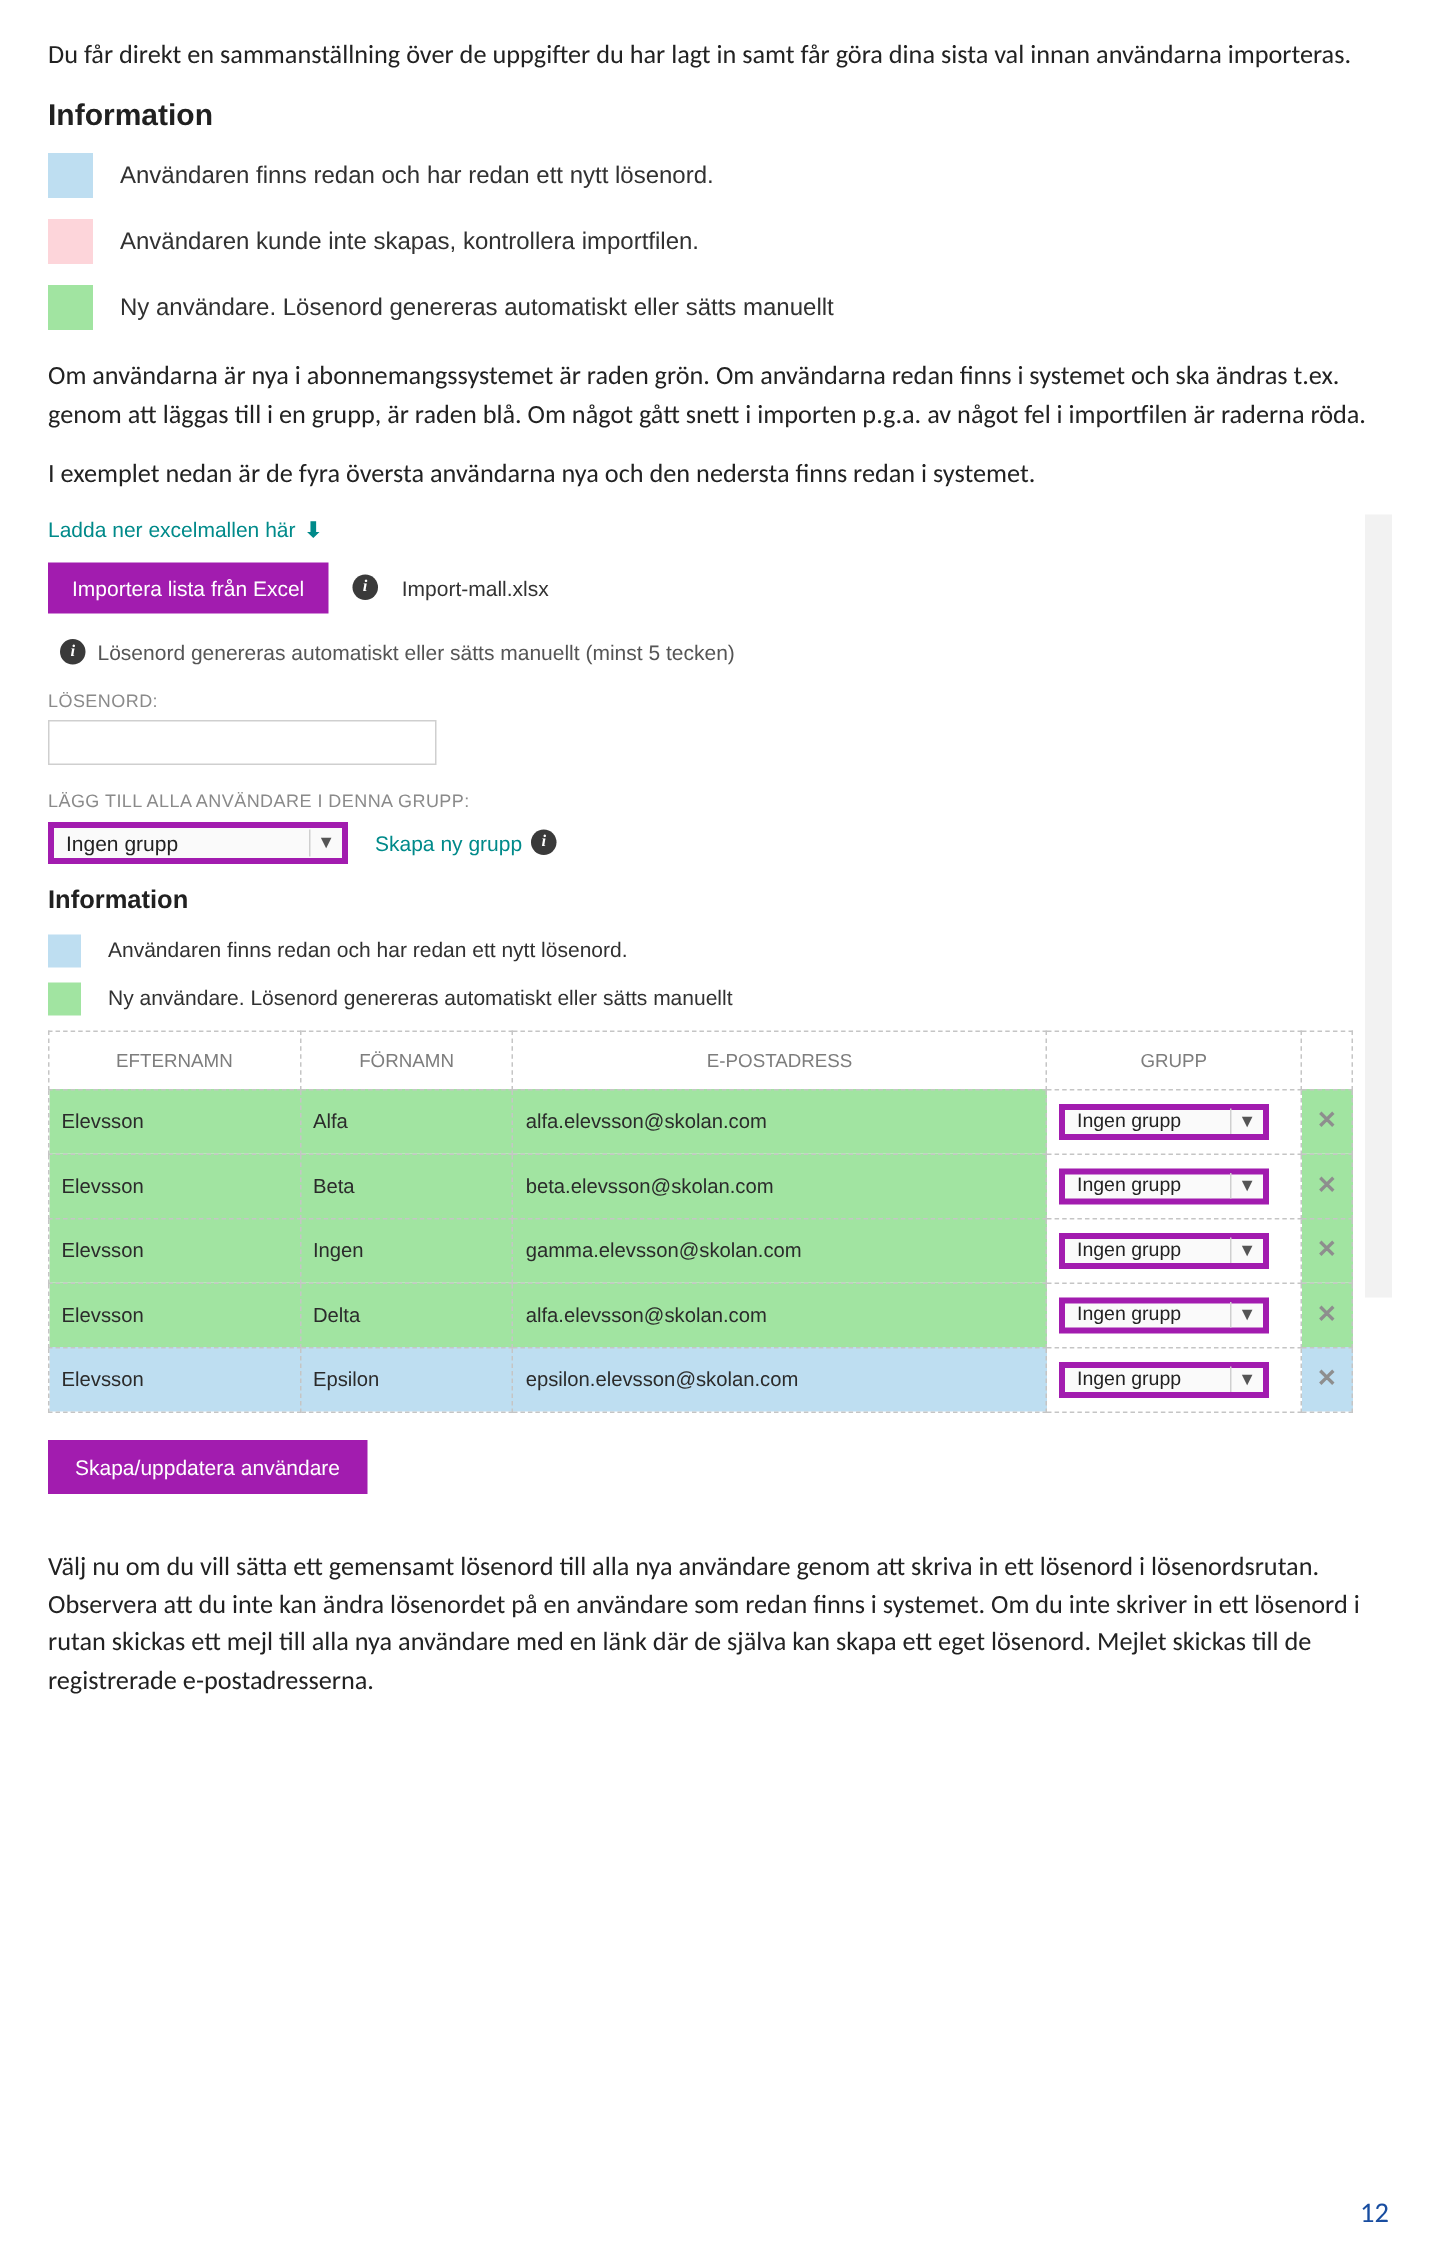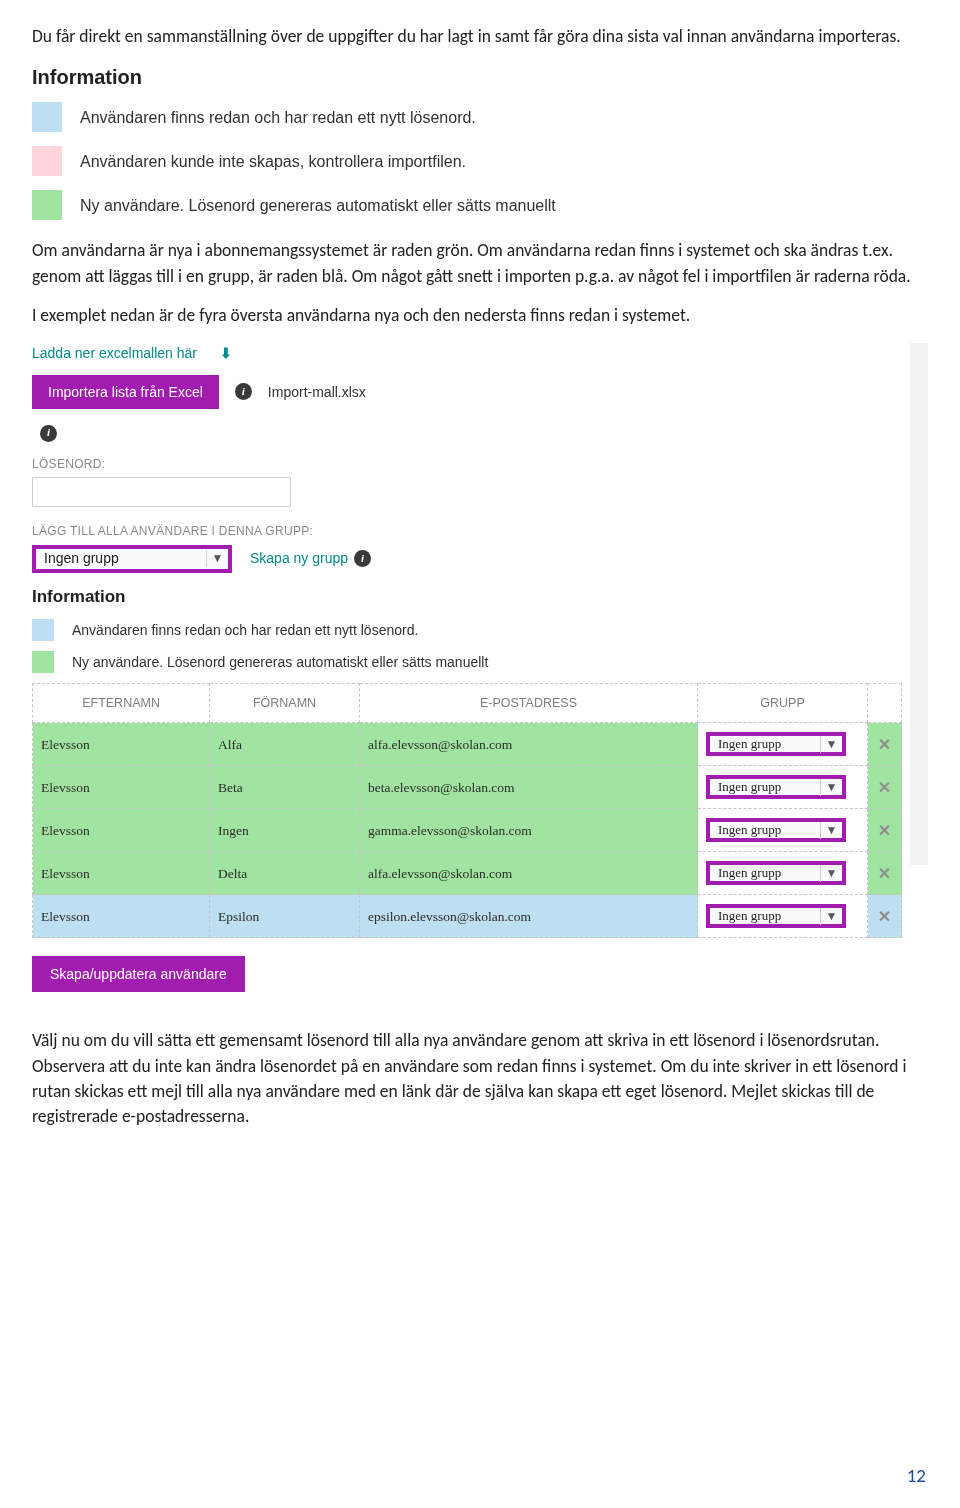--- a/index.html
+++ b/index.html
@@ -23,21 +23,21 @@
   .swatch { width:30px; height:30px; flex:0 0 30px; }
   .swatch.sm { width:22px; height:22px; flex:0 0 22px; }
   .swatch-blue  { background:#bedef1; }
   .swatch-pink  { background:#fdd5da; }
   .swatch-green { background:#a1e4a1; }
   .legend-text { font-family: Verdana, Arial, sans-serif; font-size:16px; color:#313131; }
   .legend-text.sm { font-size:14px; }
 
   .ui-panel { font-family: Verdana, Arial, sans-serif; font-size:14px; color:#333; margin-top:10px; position:relative; }
   .ui-panel .scroll-gutter { position:absolute; top:0; right:0; width:18px; height:522px; background:#f2f2f2; }
-  .teal-link { color:#008a8a; font-size:14px; display:inline-flex; align-items:flex-end; gap:23px; text-decoration:none; margin-bottom:8px;}
+  .teal-link { color:#008a8a; font-size:14px; display:inline-flex; align-items:flex-end; gap:6px; text-decoration:none; margin-bottom:8px;}
   .dl-icon { font-weight:bold; color:#008a8a; }
   .btn-dark {
     display:inline-block; background:#a21caf; color:#fff; font-size:14px;
     padding:9px 16px; border:none; cursor:pointer;
   }
   .import-row { display:flex; align-items:center; gap:16px; margin:4px 0 16px 0;}
   .info-icon {
     display:inline-flex; align-items:center; justify-content:center;
     width:17px; height:17px; border-radius:50%;
     background:#3a3a3a; color:#fff; font-size:11px; font-style:italic; font-weight:bold;
@@ -55,21 +55,21 @@
   .select-box.sm { min-width:140px; height:24px; font-size:13px; }
   .create-group { color:#008a8a; font-size:14px; display:inline-flex; gap:6px; align-items:center;}
   .info-title.sm { font-size:17px; margin-top:6px; }
 
   .table-wrap { margin-top:6px; }
   table.usr { width:870px; border-collapse:collapse; font-size:13.5px; }
   table.usr th {
     text-align:center; font-weight:normal; color:#7d7d7d; font-size:12.5px;
     padding:10px 8px; border:1px dashed #c5c5c5; background:#fff;
   }
-  table.usr td { padding:9px 8px; border:1px dashed #c5c5c5; color:#2b2b2b; vertical-align:middle;font-family:Liberation Serif, serif;}
+  table.usr td { padding:9px 8px; border:1px dashed #c5c5c5; color:#2b2b2b; vertical-align:middle;}
   tr.row-green td { background:#a1e4a1; }
   tr.row-blue  td { background:#bedef1; }
   td.xcell { width:34px; text-align:center;}
   .xbtn { color:#8e8e8e; font-size:16px; font-weight:bold; cursor:pointer; user-select:none; }
   td.selcell { width:170px; background:#fff!important; }
 
   .action-row { margin:18px 0 0 0; }
   .page-num { position:fixed; bottom:18px; right:34px; color:#184da0; font-size:19px; }
 </style>
 </head>
@@ -105,20 +105,21 @@
   </a>
 
   <div class="import-row">
     <button class="btn-dark">Importera lista från Excel</button>
     <span class="info-icon">i</span>
     <span class="filelabel">Import-mall.xlsx</span>
   </div>
 
   <div class="hint-row">
     <span class="info-icon">i</span>
+    <span>Lösenord genereras automatiskt eller sätts manuellt (minst 5 tecken)</span>
   </div>
 
   <div class="form-label">LÖSENORD:</div>
   <input type="text" class="text-input" style="">
 
   <div class="form-label" style="margin-top:16px;">LÄGG TILL ALLA ANVÄNDARE I DENNA GRUPP:</div>
   <div class="group-row">
     <div class="select-box">
       <span>Ingen grupp</span>
       <span class="caret">▼</span>

